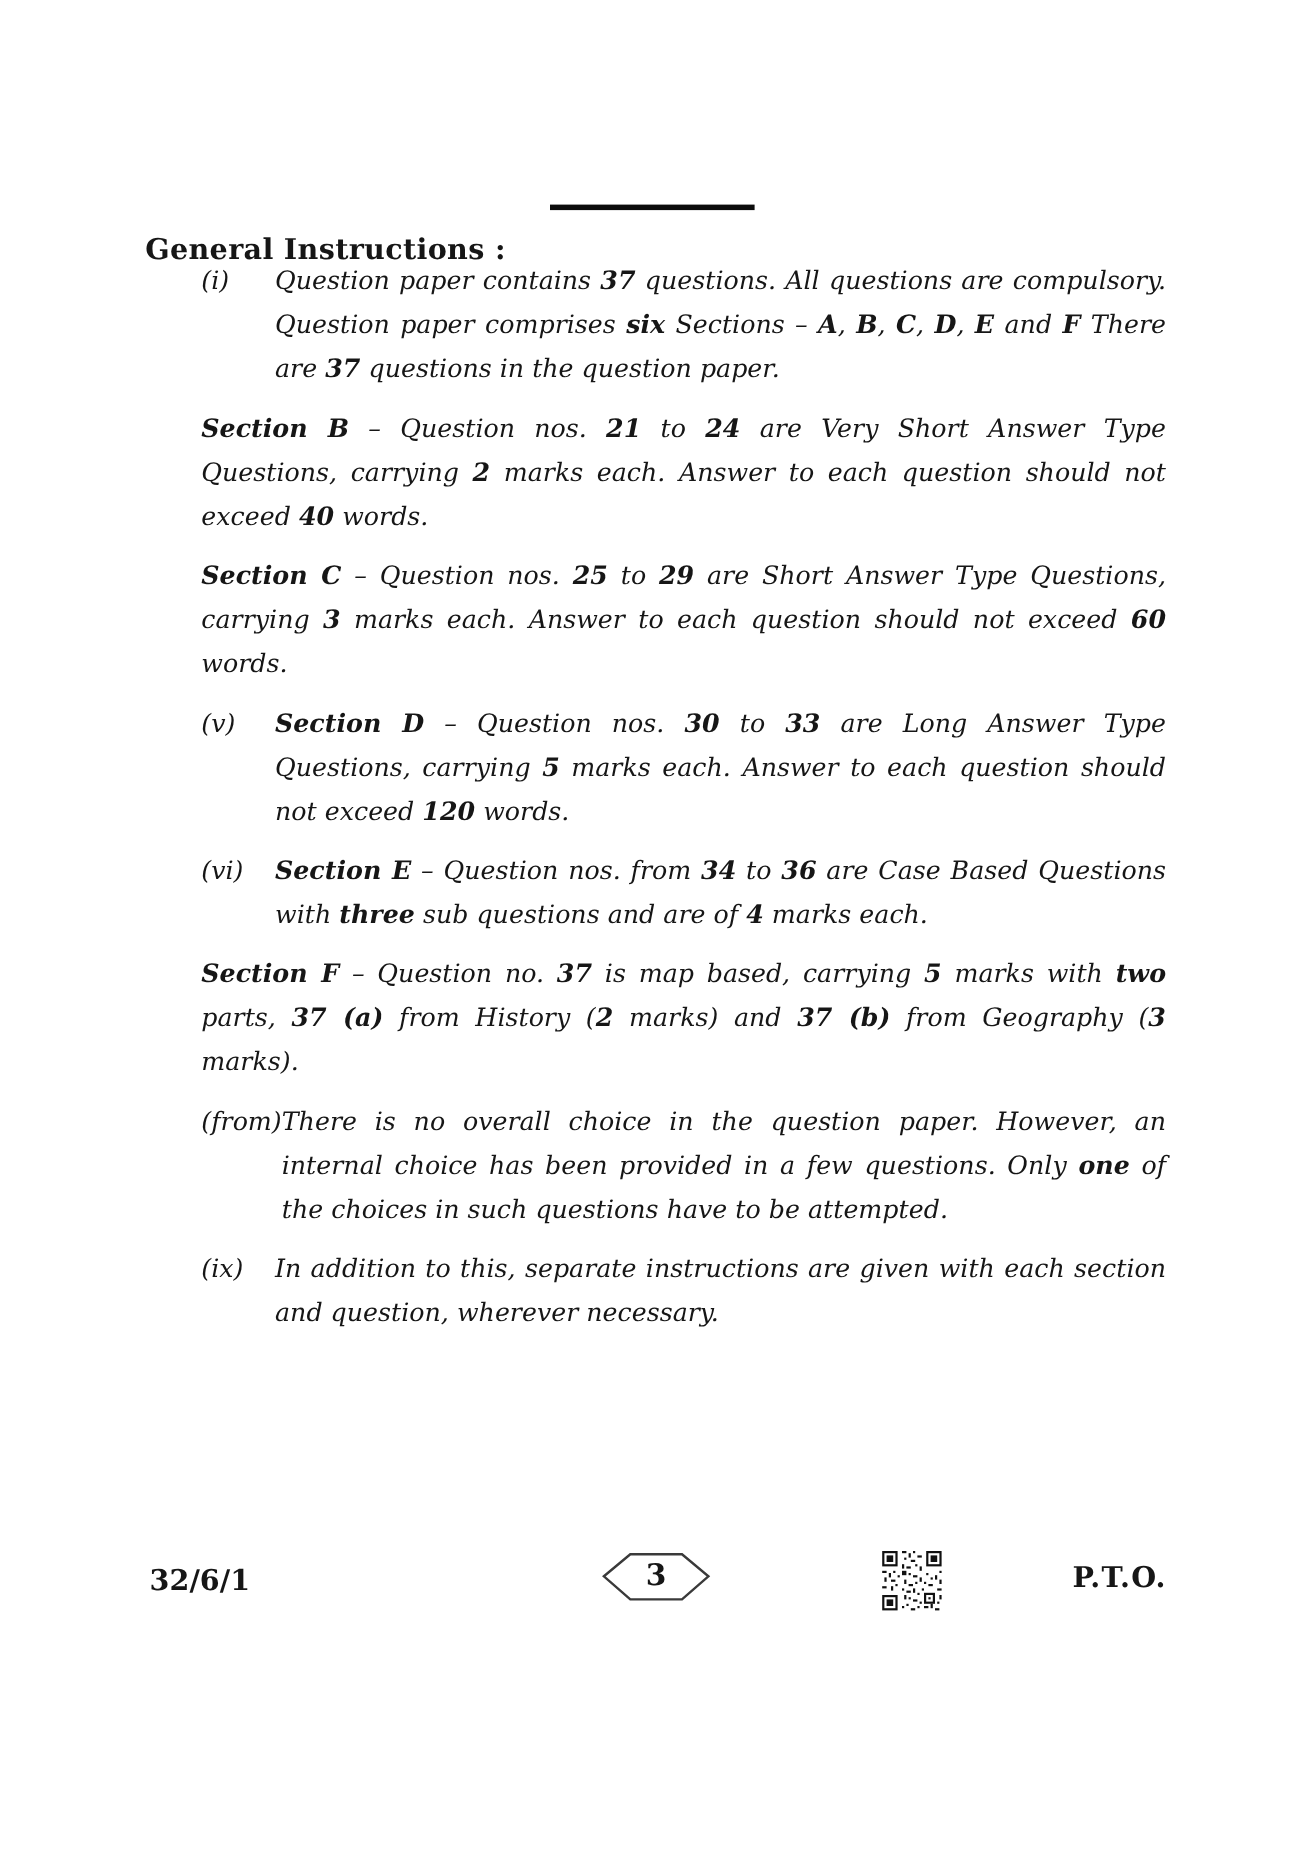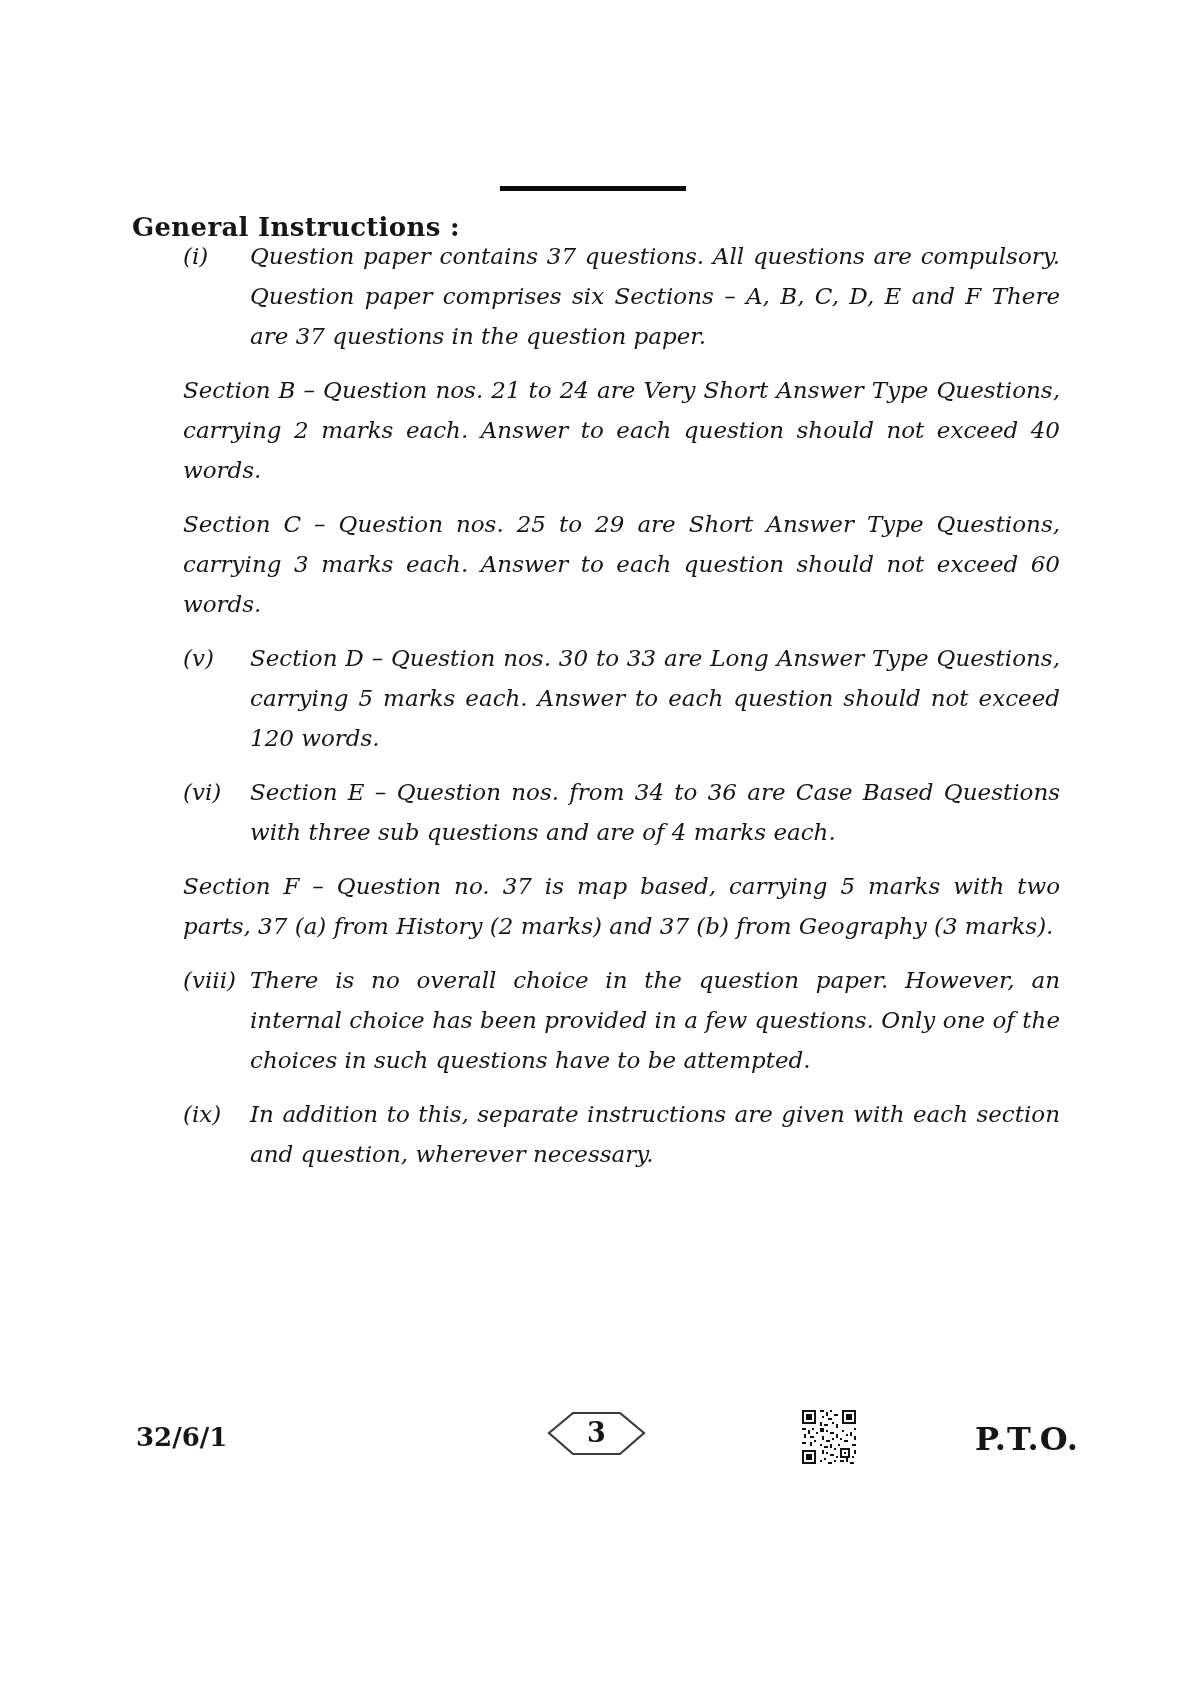--- a/index.html
+++ b/index.html
@@ -42,21 +42,21 @@
     margin-bottom: 14px;
   }
   .numeral {
     flex: 0 0 67px;
     white-space: nowrap;
   }
   .item-text {
     flex: 1 1 auto;
     text-align: justify;
   }
-  .item-text .bold { font-weight: normal; }
+  .item-text .bold { font-weight: bold; }
 
   .footer-paper-code {
     position: absolute;
     left: 136px; top: 1422px;
     font-size: 26px; font-weight: bold;
   }
   .page-badge {
     position: absolute;
     left: 547px; top: 1410px;
     width: 99px; height: 48px;
@@ -69,21 +69,21 @@
     font-size: 27px; font-weight: bold;
   }
   .qr {
     position: absolute;
     left: 800px; top: 1408px;
     width: 58px; height: 58px;
   }
   .footer-pto {
     position: absolute;
     left: 975px; top: 1420px;
-    font-size: 32px; font-weight: bold;
+    font-size: 26px; font-weight: bold;
     letter-spacing: 1px;
     text-align: center;
   }
 </style>
 </head>
 <body>
 
 <div class="top-rule"></div>
 
 <div class="heading">General Instructions :</div>
@@ -111,21 +111,21 @@
   <div class="instruction-item">
     <span class="numeral">(vi)</span>
     <span class="item-text"><span class="bold">Section E</span><span> – Question nos. from </span><span class="bold">34</span><span> to </span><span class="bold">36</span><span> are Case Based Questions with </span><span class="bold">three</span><span> sub questions and are of </span><span class="bold">4</span><span> marks each.</span></span>
   </div>
 
   <div class="instruction-item">
     <span class="item-text"><span class="bold">Section F</span><span> – Question no. </span><span class="bold">37</span><span> is map based, carrying </span><span class="bold">5</span><span> marks with </span><span class="bold">two</span><span> parts, </span><span class="bold">37 (a)</span><span> from History (</span><span class="bold">2</span><span> marks) and </span><span class="bold">37 (b)</span><span> from Geography (</span><span class="bold">3</span><span> marks).</span></span>
   </div>
 
   <div class="instruction-item">
-    <span class="numeral">(viii)</span>
+    <span class="numeral">(from)</span>
     <span class="item-text"><span>There is no overall choice in the question paper. However, an internal choice has been provided in a few questions. Only </span><span class="bold">one</span><span> of the choices in such questions have to be attempted.</span></span>
   </div>
 
   <div class="instruction-item">
     <span class="numeral">(ix)</span>
     <span class="item-text"><span>In addition to this, separate instructions are given with each section and question, wherever necessary.</span></span>
   </div>
 </div>
 
 <div class="footer-paper-code">32/6/1</div>

